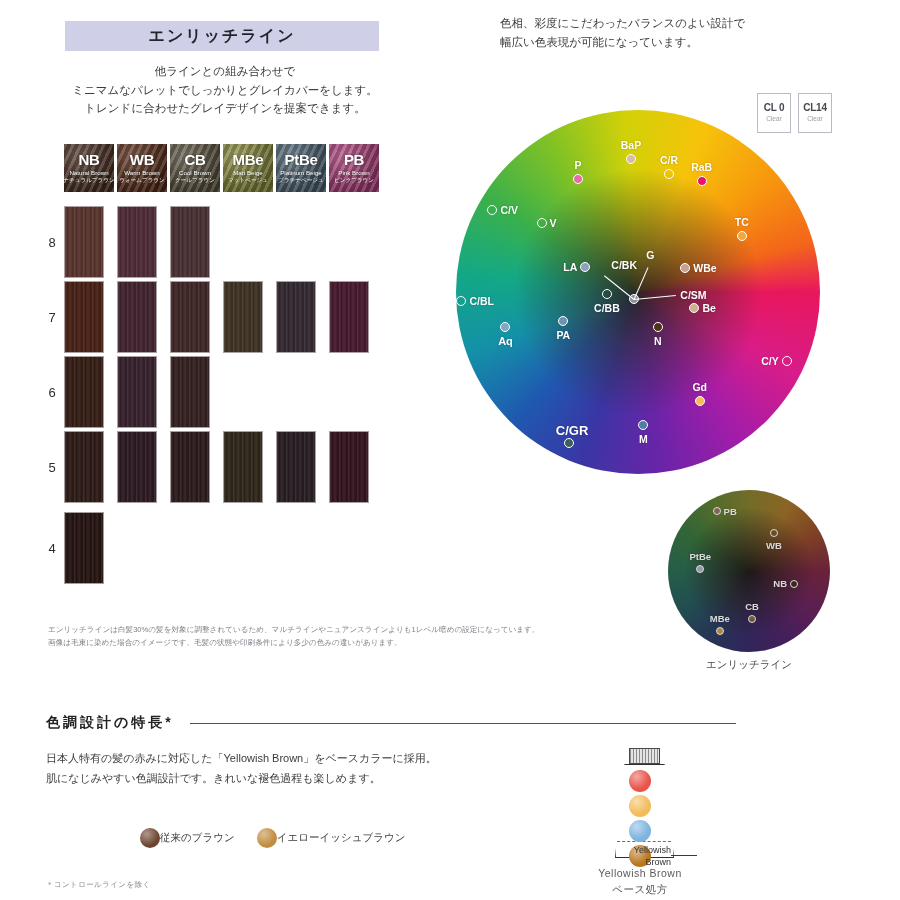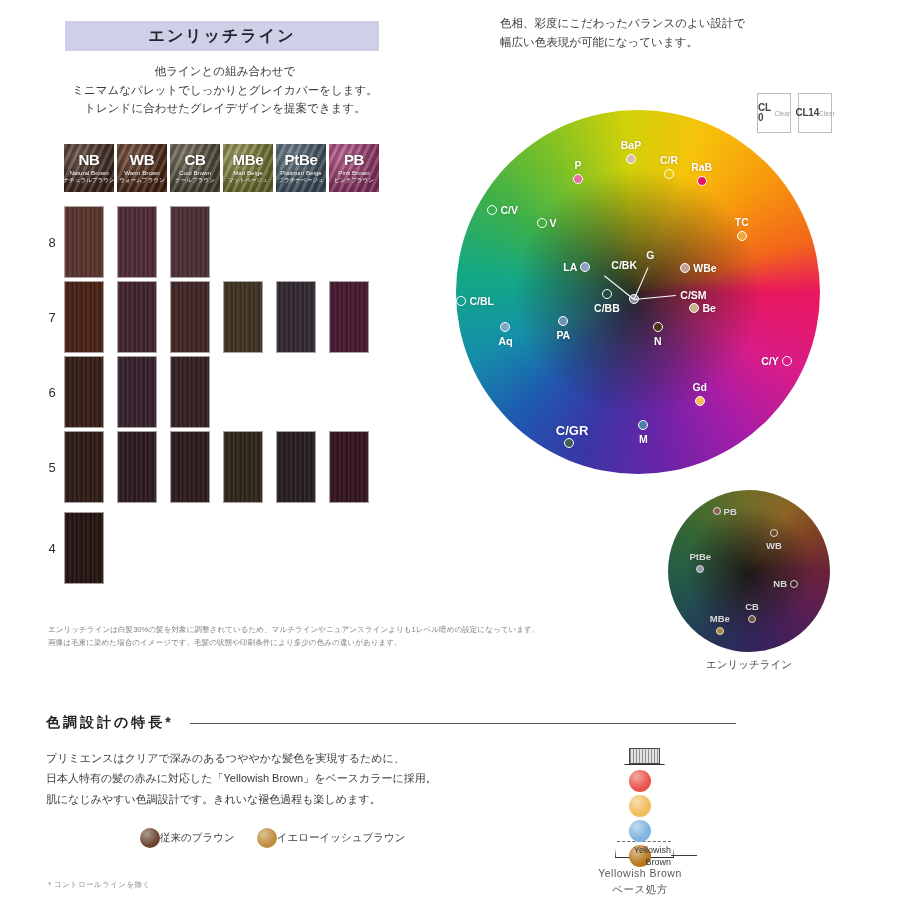--- a/index.html
+++ b/index.html
@@ -31,21 +31,21 @@
   
   #lead-copy{
     position:absolute;left:500px;top:14px;width:360px;
     text-align:left;font-size:11.5px;line-height:1.62;color:#3b3b3b;
   }
 
   
   #cl-badges{position:absolute;left:757px;top:93px;display:flex;gap:7px;}
   .cl-badge{
     width:32px;height:38px;border:1px solid #b9bcc4;background:#fff;
-    display:flex;flex-direction:row;align-items:center;justify-content:center;
+    display:flex;flex-direction:column;align-items:center;justify-content:center;
     line-height:1.05;
   }
   .cl-badge .code{font-size:10px;font-weight:bold;color:#45474d;letter-spacing:-.2px;}
   .cl-badge .sub{font-size:6.5px;color:#9a9da4;margin-top:2px;}
 
   
   #chip-row{position:absolute;left:64px;top:144px;display:flex;gap:3px;}
   .chip{
     width:50px;height:48px;position:relative;overflow:hidden;
     display:flex;flex-direction:column;align-items:center;justify-content:center;
@@ -368,21 +368,20 @@
       <div class="dot" style="width: 8px; height: 8px; left: 47.84px; top: 136.94px; background: rgb(210, 160, 46);"></div>
       <div class="ptlbl" style="font-size: 9.5px; left: 41.84px; top: 122.94px;">MBe</div>
     </div>
   <div id="wheel-small-caption">エンリッチライン</div>
 
   <div id="feature-head">
     <span class="h">色調設計の特長*</span>
     <span class="rule"></span>
   </div>
   <div id="feature-copy">
-    <div>プリミエンスはクリアで深みのあるつややかな髪色を実現するために、</div>
     <div>日本人特有の髪の赤みに対応した「Yellowish Brown」をベースカラーに採用。</div>
     <div>肌になじみやすい色調設計です。きれいな褪色過程も楽しめます。</div>
   </div>
   <div id="legend">
       <div class="legend-item">
         <span class="sw-dot" style="background: radial-gradient(circle at 34% 30%, rgba(255, 255, 255, 0.45), rgba(0, 0, 0, 0) 62%), rgb(107, 68, 48);"></span>
         <span class="lb">従来のブラウン</span>
       </div>
       <div class="legend-item">
         <span class="sw-dot" style="background: radial-gradient(circle at 34% 30%, rgba(255, 255, 255, 0.45), rgba(0, 0, 0, 0) 62%), rgb(192, 140, 62);"></span>

